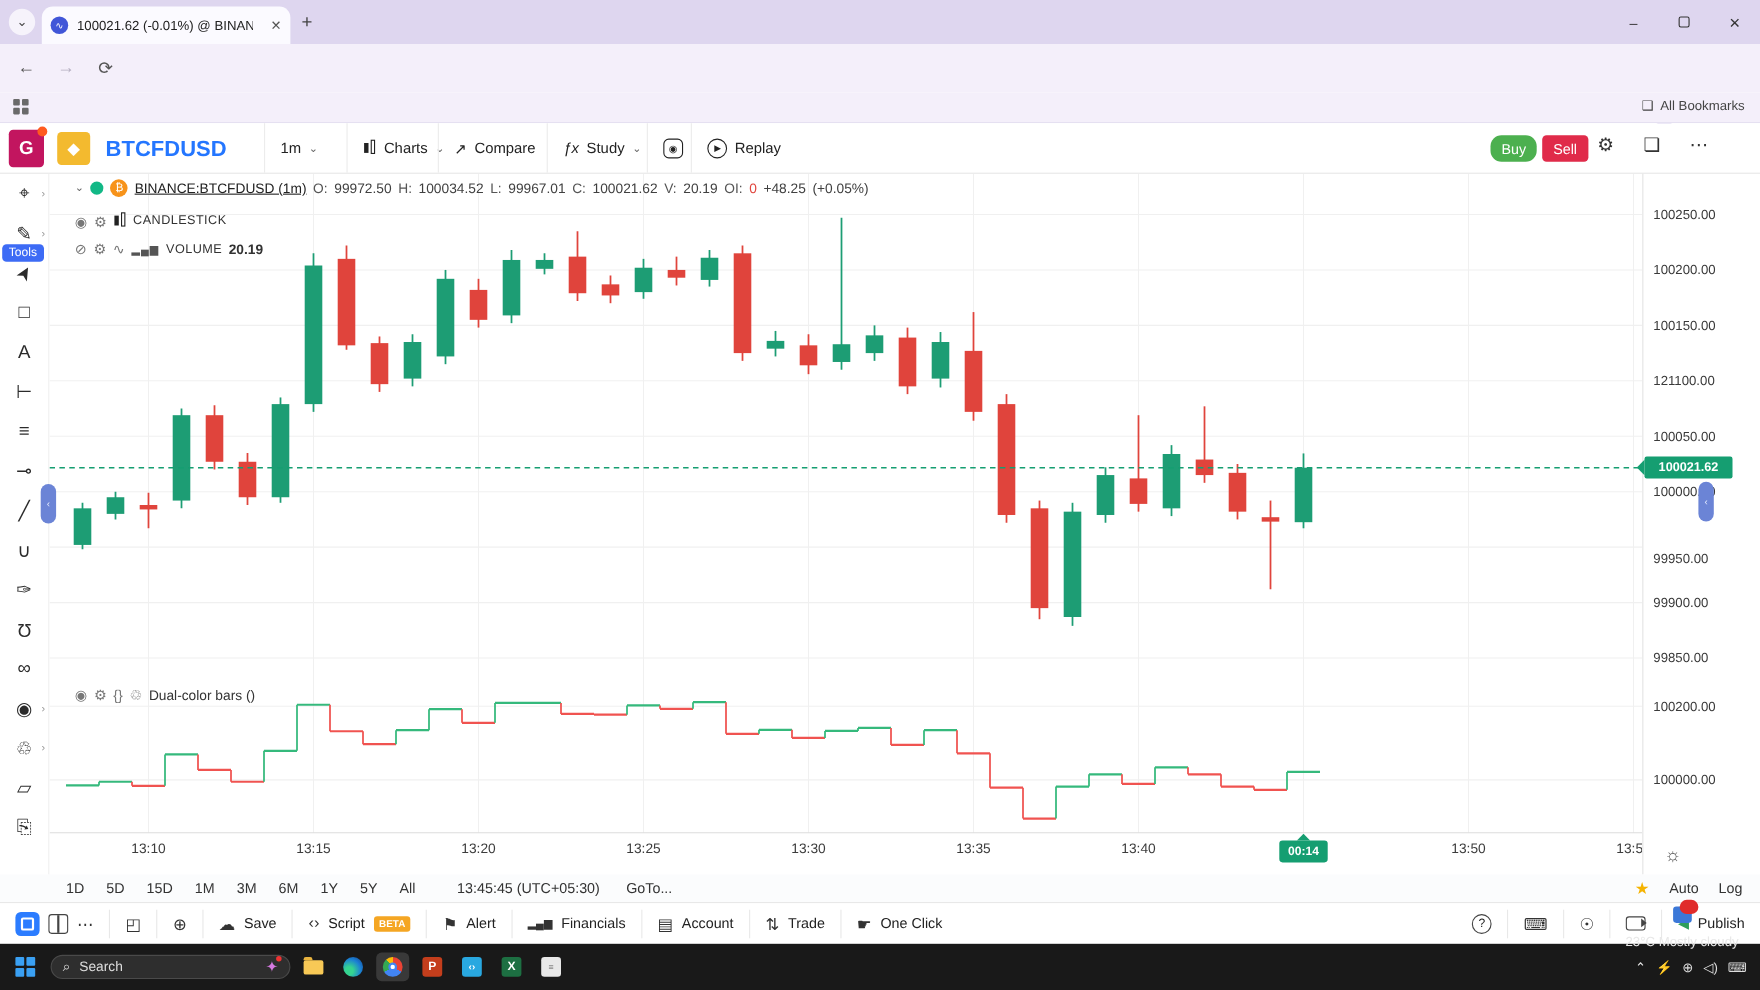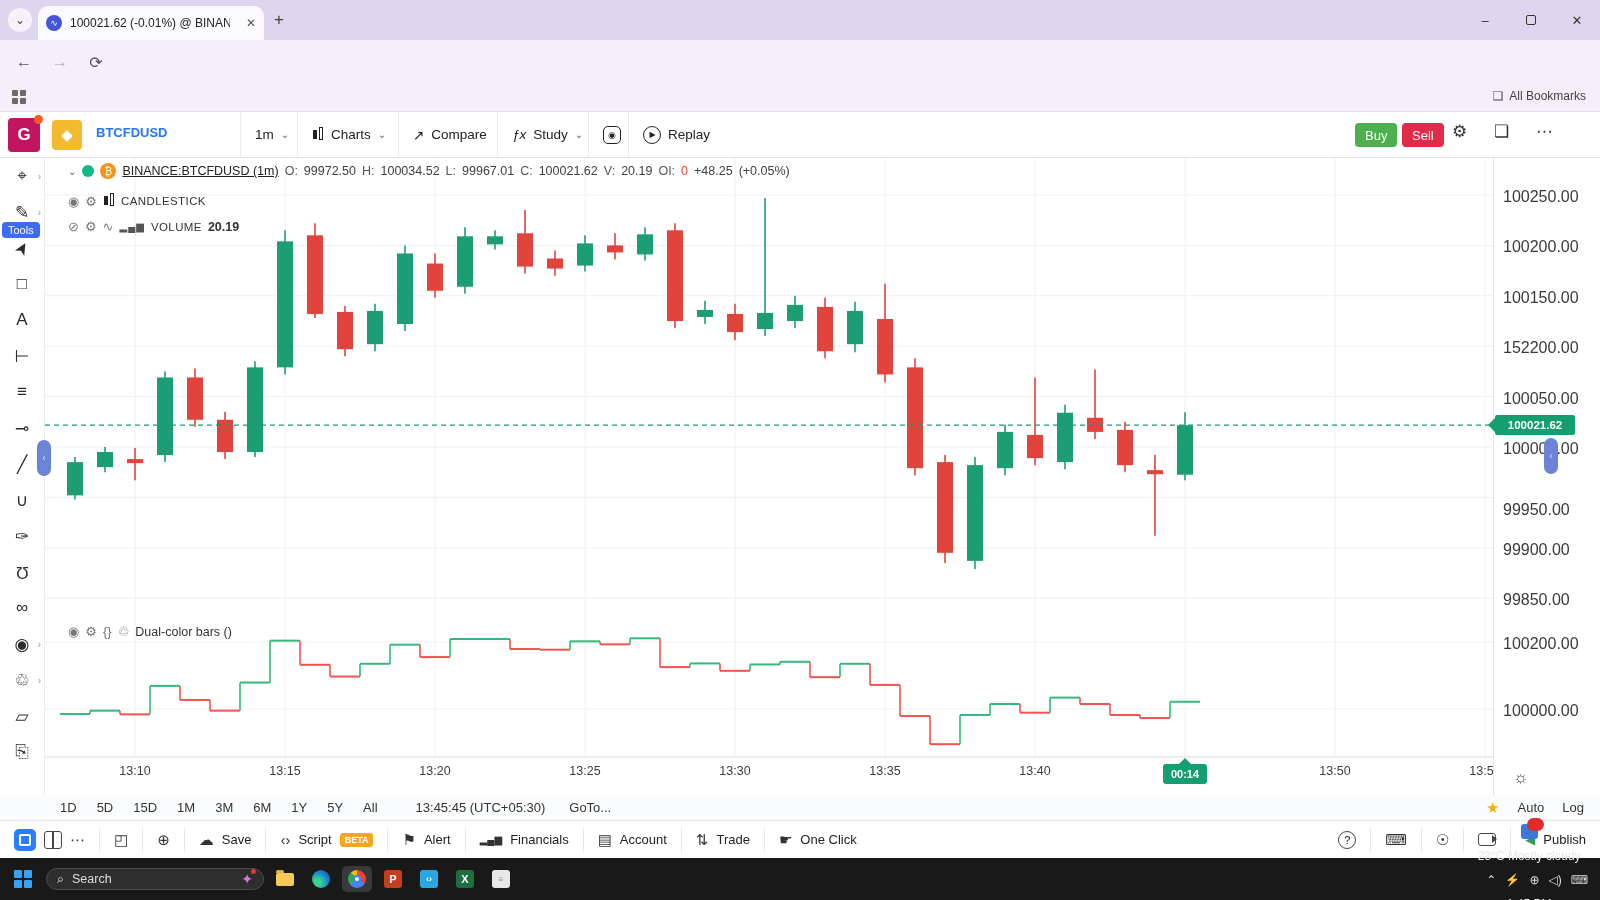--- a/index.html
+++ b/index.html
@@ -44,53 +44,53 @@
   
   #appheader { position:absolute; left:0; top:112px; width:1600px; height:46px; background:#fff;
     border-bottom:1px solid #e3e3e3; }
   #glogo { position:absolute; left:8px; top:118px; width:32px; height:34px; background:#c2155f;
     border-radius:4px; color:#fff; font-size:17px; font-weight:bold; display:flex; align-items:center;
     justify-content:center; }
   #glogo::after { content:""; position:absolute; right:-3px; top:-3px; width:9px; height:9px;
     border-radius:50%; background:#ff5a1f; }
   #bnb { position:absolute; left:52px; top:120px; width:30px; height:30px; background:#f3ba2f;
     border-radius:4px; color:#fff; font-size:15px; display:flex; align-items:center; justify-content:center; }
-  #symbol { position:absolute; left:96px; top:125px; font-size:13px; font-weight:bold; color:#2476ff; }
+  #symbol { position:absolute; left:96px; top:125px; font-size:20px; font-weight:bold; color:#2476ff; }
   .hitem { position:absolute; top:112px; height:45px; display:flex; align-items:center; gap:7px;
     font-size:13.5px; color:#222; padding:0 14px; border-left:1px solid #ececec; }
   .hcaret { font-size:10px; color:#666; }
   .candle-ico { display:inline-block; position:relative; width:12px; height:16px; }
   .candle-ico i { position:absolute; width:4px; background:#222; }
   .candle-ico i:nth-child(1){ left:1px; top:3px; height:9px; }
   .candle-ico i:nth-child(2){ left:7px; top:0; height:13px; background:#fff; border:1.3px solid #222; }
   .cam { width:18px; height:18px; border:1.6px solid #222; border-radius:5px; display:flex;
     align-items:center; justify-content:center; font-size:9px; }
   .playc { width:18px; height:18px; border:1.6px solid #222; border-radius:50%; display:flex;
     align-items:center; justify-content:center; font-size:8px; padding-left:1px; }
   .hbtn { position:absolute; top:123px; height:24px; border-radius:4px; color:#fff; font-size:13px;
     display:flex; align-items:center; justify-content:center; padding:0 10px; }
-  #btn-buy { left:1355px; background:#4cb04f; }
+  #btn-buy { left:1355px; background:#4cb04f;border-radius:10px; }
   #btn-sell { left:1402px; background:#e02b4a; }
   .hico { position:absolute; top:121px; font-size:17px; color:#333; }
   
   #sidebar { position:absolute; left:0; top:158px; width:45px; height:637px; background:#fff;
     border-right:1px solid #ececec; }
   .side-item { height:36px; display:flex; align-items:center; justify-content:center;
     position:relative; color:#2b2b2b; }
   .side-item .glyph { font-size:17px; }
   .side-item .chev { position:absolute; right:3px; font-size:10px; color:#999; }
   .rot-45 { display:inline-block; transform:rotate(-60deg); font-size:14px; }
   .rot180 { display:inline-block; transform:rotate(180deg); }
   #tools-badge { position:absolute; left:2px; top:64px; background:#3d6bf5; color:#fff; font-size:11px;
     padding:2px 6px; border-radius:4px; z-index:5; }
   #chart { position:absolute; left:45px; top:158px; width:1448px; height:637px; background:#fff; }
   #chart-svg { position:absolute; left:0; top:0; }
   #price-axis { position:absolute; left:1493px; top:158px; width:107px; height:637px; background:#fff;
     border-left:1px solid #e3e3e3; }
-  .ptick { position:absolute; left:9px; font-size:16px; color:#3a3a3a;text-align:center; }
+  .ptick { position:absolute; left:9px; font-size:12px; color:#3a3a3a;text-align:center; }
   #ptag { position:absolute; left:1px; width:80px; height:20px; background:#159e71; border-radius:2px;
     color:#fff; font-size:11.5px; font-weight:bold; display:flex; align-items:center; justify-content:center; }
   #ptag::before { content:""; position:absolute; left:-7px; top:3px; border:7px solid transparent;
     border-right:7px solid #159e71; border-left:none; border-top-width:7px; border-bottom-width:7px; }
   #countdown { position:absolute; left:1118px; top:606px; width:44px; height:20px; background:#159e71;
     border-radius:3px; color:#fff; font-size:11px; font-weight:bold; display:flex; align-items:center;
     justify-content:center; }
   #countdown::before { content:""; position:absolute; top:-6px; left:16px; border:6px solid transparent;
     border-bottom:6px solid #159e71; border-top:none; }
   .legend-row { position:absolute; left:23px; display:flex; align-items:center; gap:6px;
@@ -223,21 +223,21 @@
 </div>
 
 <div id="appheader"></div>
 <div id="glogo">G</div>
 <div id="bnb">◆</div>
 <div id="symbol">BTCFDUSD</div>
 <div class="hitem" style="left:240px;">
   <span>1m</span>
     <span class="hcaret">⌄</span>
 </div>
-<div class="hitem" style="left:297px;">
+<div class="hitem" style="left:315px;">
   <span class="candle-ico">
       <i></i>
       <i></i>
     </span>
   <span>Charts</span>
     <span class="hcaret">⌄</span>
 </div>
 <div class="hitem" style="left:398px;">
   <span>↗</span>
   <span>Compare</span>
@@ -570,21 +570,21 @@
     <span>Dual-color bars ()</span>
   </div>
   <div id="countdown" style="left: 1118px;">00:14</div>
 </div>
 <div id="price-axis">
   <div id="ptag" style="top: 257.207px;">100021.62</div>
   <span id="theme-sun">☼</span>
 <div class="ptick" style="top: 30px;">100250.00</div>
     <div class="ptick" style="top: 80.4px;">100200.00</div>
     <div class="ptick" style="top: 130.8px;">100150.00</div>
-    <div class="ptick" style="top: 181.2px;">152200.00</div>
+    <div class="ptick" style="top: 181.2px;">121100.00</div>
     <div class="ptick" style="top: 231.6px;">100050.00</div>
     <div class="ptick" style="top: 282px;">100000.00</div>
     <div class="ptick" style="top: 343px;">99950.00</div>
     <div class="ptick" style="top: 382.8px;">99900.00</div>
     <div class="ptick" style="top: 433.2px;">99850.00</div>
     <div class="ptick" style="top: 477px;">100200.00</div>
     <div class="ptick" style="top: 544px;">100000.00</div>
   </div>
 <div class="collapse-handle" id="handle-left">
     <span>‹</span>

